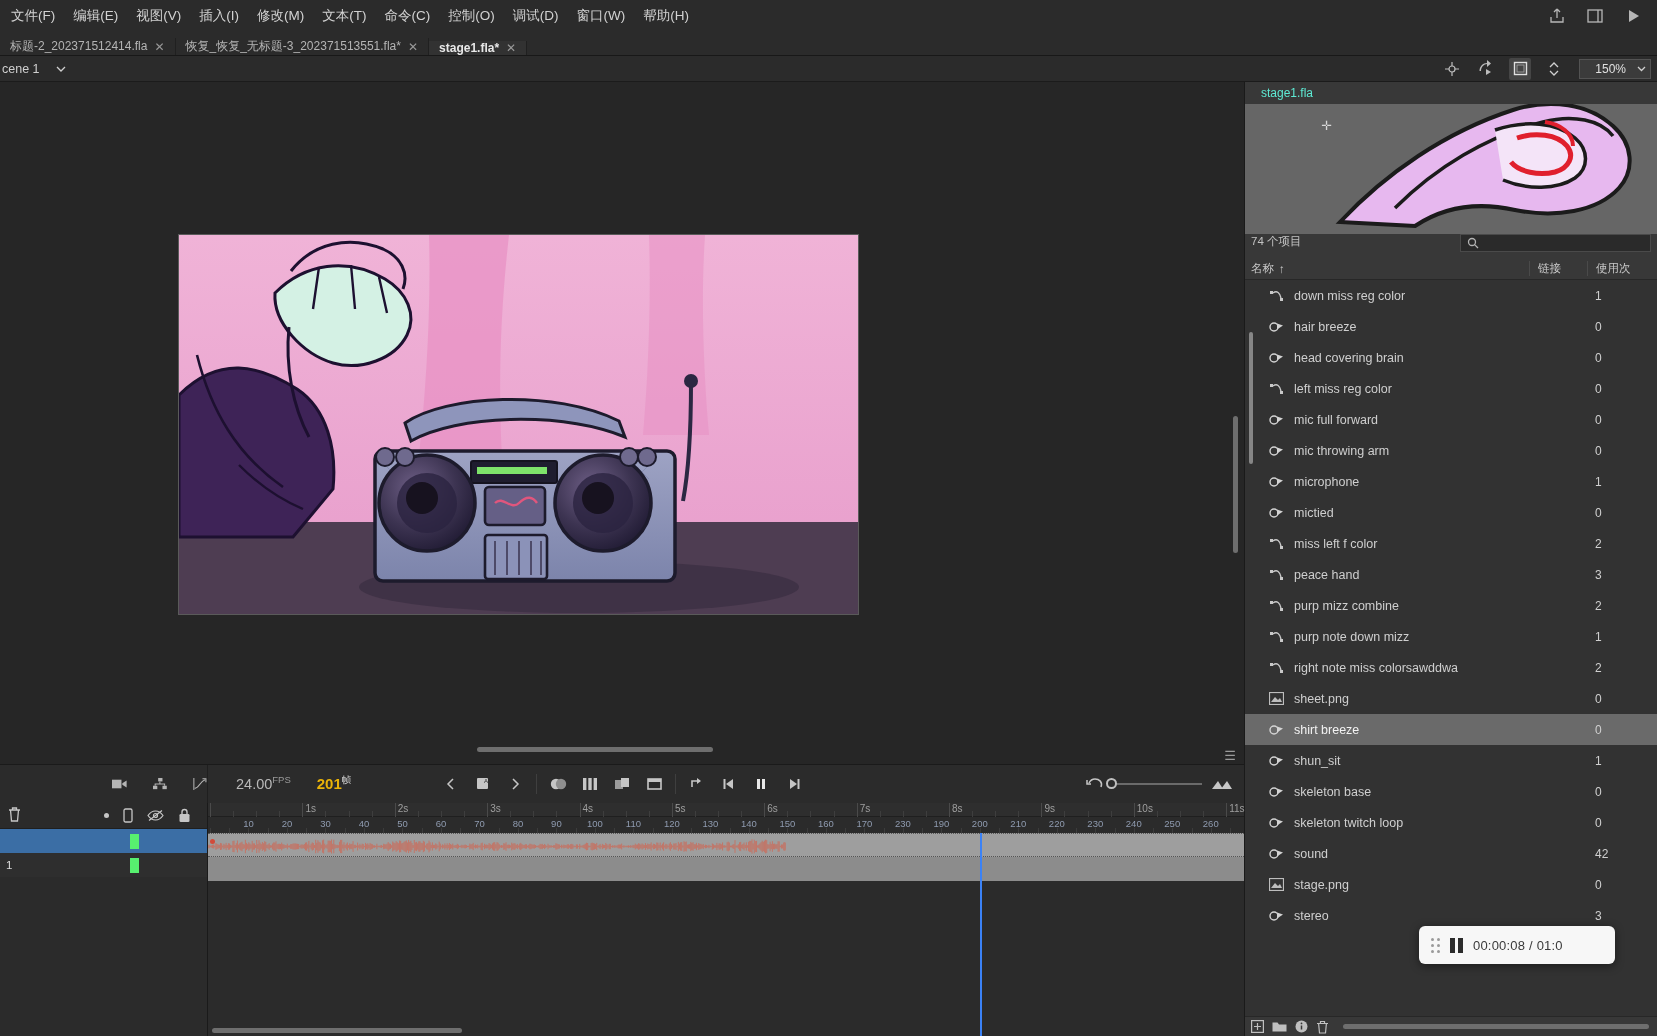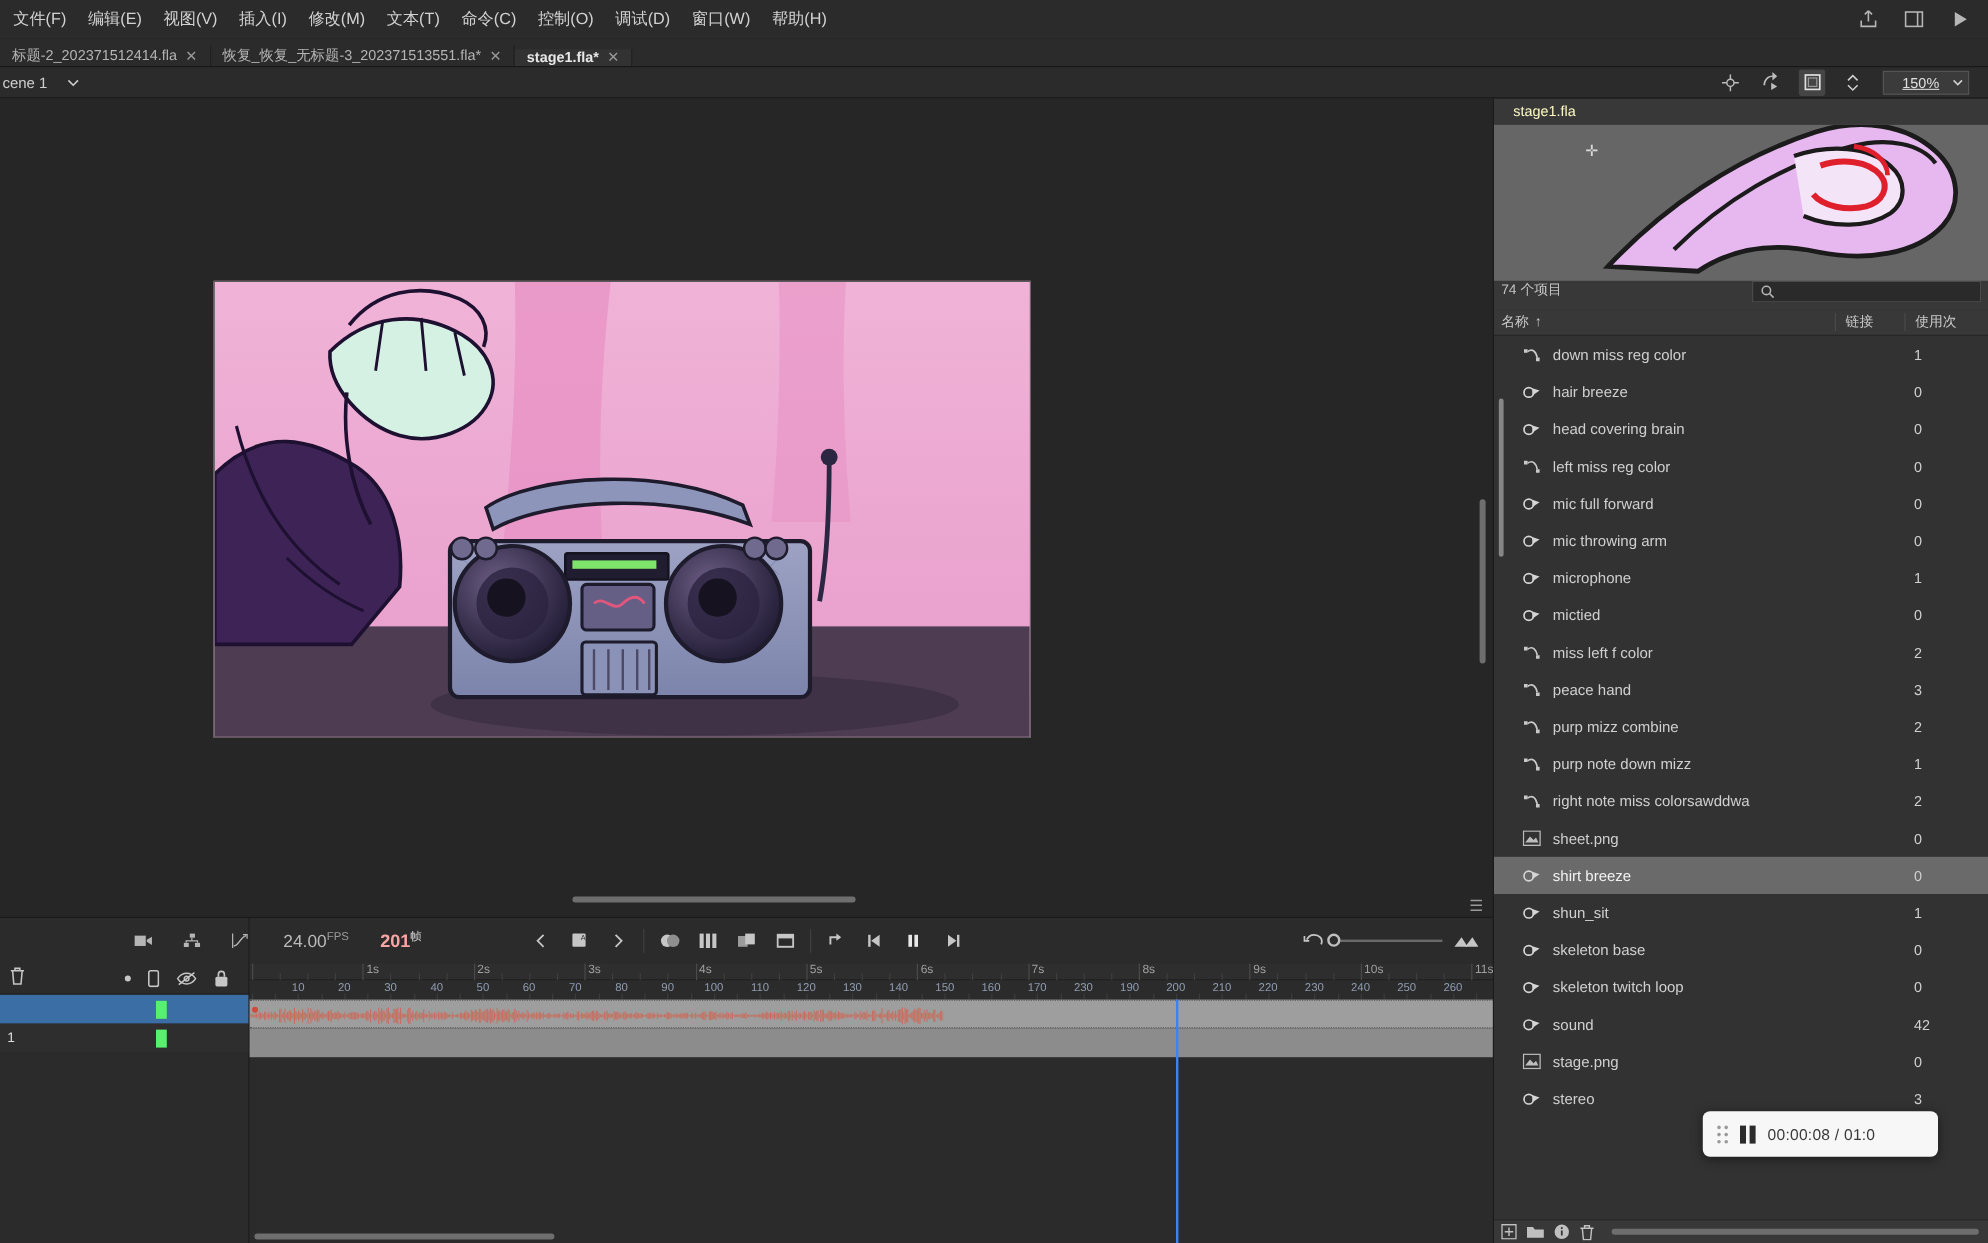--- a/index.html
+++ b/index.html
@@ -35,21 +35,21 @@
   .doctab .x { font-size: 12px; color: #9a9a9a; }
 
   
   .editbar {
     height: 26px; background: #2b2b2b; display: flex; align-items: center;
     flex: 0 0 26px; font-size: 12.5px; border-bottom: 1px solid #1b1b1b;
     padding-left: 2px; position: relative;
   }
   .scene-name { color: #cfcfcf; }
   .chev { margin-left: 14px; width: 14px; height: 14px; }
-  .editbar-right { margin-left: auto; display: flex; align-items: center; gap: 12px; padding-right: 16px; text-decoration: underline; }
+  .editbar-right { margin-left: auto; display: flex; align-items: center; gap: 12px; padding-right: 6px; }
   .eb-btn { width: 22px; height: 22px; display: flex; align-items: center; justify-content: center; }
   .eb-btn.sel { background: #454545; border-radius: 2px; }
   .zoombox {
     display: flex; align-items: center; background: #3b3b3b; border: 1px solid #535353;
     height: 20px; margin-left: 2px;
   }
   .zoombox .val { width: 52px; text-align: right; padding-right: 6px; font-size: 12px; color: #e0e0e0; }
   .zoombox .arrow { width: 18px; display: flex; align-items: center; justify-content: center; }
 
   
@@ -76,21 +76,21 @@
 
   
   .timeline { background: #2b2b2b; flex: 1 1 auto; display: flex; flex-direction: column; min-height: 0;
               border-top: 1px solid #1a1a1a; }
   .tl-toolbar { height: 38px; display: flex; align-items: center; flex: 0 0 38px; position: relative; }
   .tl-left-tools { width: 208px; display: flex; align-items: center; gap: 26px; padding-left: 112px;
                    border-right: 1px solid #1f1f1f; height: 100%; }
   .tl-fps { display: flex; align-items: baseline; gap: 26px; padding-left: 28px; }
   .fps-val { font-size: 14.5px; color: #b9b9b9; }
   .fps-sup { font-size: 9.5px; color: #9a9a9a; vertical-align: super; }
-  .frames-val { font-size: 15px; color: #fca5a5; font-weight: bold; }
+  .frames-val { font-size: 15px; color: #eab308; font-weight: bold; }
   .frames-sup { font-size: 9.5px; color: #cfcfcf; vertical-align: super; }
   .tl-center { position: absolute; left: 50%; transform: translateX(-50%);
                display: flex; align-items: center; gap: 0; }
   .tl-btn { width: 32px; height: 30px; display: flex; align-items: center; justify-content: center; }
   .tl-sep { width: 1px; height: 20px; background: #3f3f3f; margin: 0 5px; }
   .tl-right { margin-left: auto; display: flex; align-items: center; gap: 8px; padding-right: 12px; }
   .loop-slider { width: 90px; height: 2px; background: #6a6a6a; position: relative; }
   .loop-knob { position: absolute; left: -6px; top: -5px; width: 11px; height: 11px;
                border: 2px solid #c0c0c0; border-radius: 50%; background: #2b2b2b; }
 
@@ -134,21 +134,21 @@
                       background: #6e6e6e; border-radius: 3px; }
 
   
   .rightpanel { width: 413px; flex: 0 0 413px; background: #323232; display: flex; flex-direction: column;
                 border-left: 1px solid #1a1a1a; }
   .rp-tabs { height: 22px; flex: 0 0 22px; display: flex; align-items: stretch; background: #2b2b2b;
              font-size: 11.5px; }
   .rp-tab { padding: 0 11px; display: flex; align-items: center; color: #9f9f9f; }
   .rp-tab.active { background: #383838; color: #e6e6e6; }
   .rp-title { height: 22px; flex: 0 0 22px; display: flex; align-items: center; padding-left: 16px;
-              font-size: 12px; color: #fef9c3; background: #383838; }
+              font-size: 12px; color: #5eead4; background: #383838; }
   .rp-preview { height: 130px; flex: 0 0 130px; background: #666666; position: relative; overflow: hidden; }
   .rp-plus { position: absolute; left: 76px; top: 14px; color: #d8d8d8; font-size: 13px; }
   .rp-count { height: 24px; flex: 0 0 24px; display: flex; align-items: flex-start; background: #383838;
               padding-left: 6px; font-size: 11.5px; color: #c3c3c3; }
   .rp-search { margin-left: 158px; flex: 1 1 auto; height: 18px; background: #2a2a2a;
                border: 1px solid #4a4a4a; display: flex; align-items: center; padding-left: 6px;
                margin-right: 6px; }
   .rp-cols { height: 22px; flex: 0 0 22px; display: flex; align-items: center; background: #383838;
              font-size: 11.5px; color: #c9c9c9; border-bottom: 1px solid #272727; }
   .col-name { flex: 1 1 auto; padding-left: 6px; display: flex; align-items: center; gap: 5px; }

